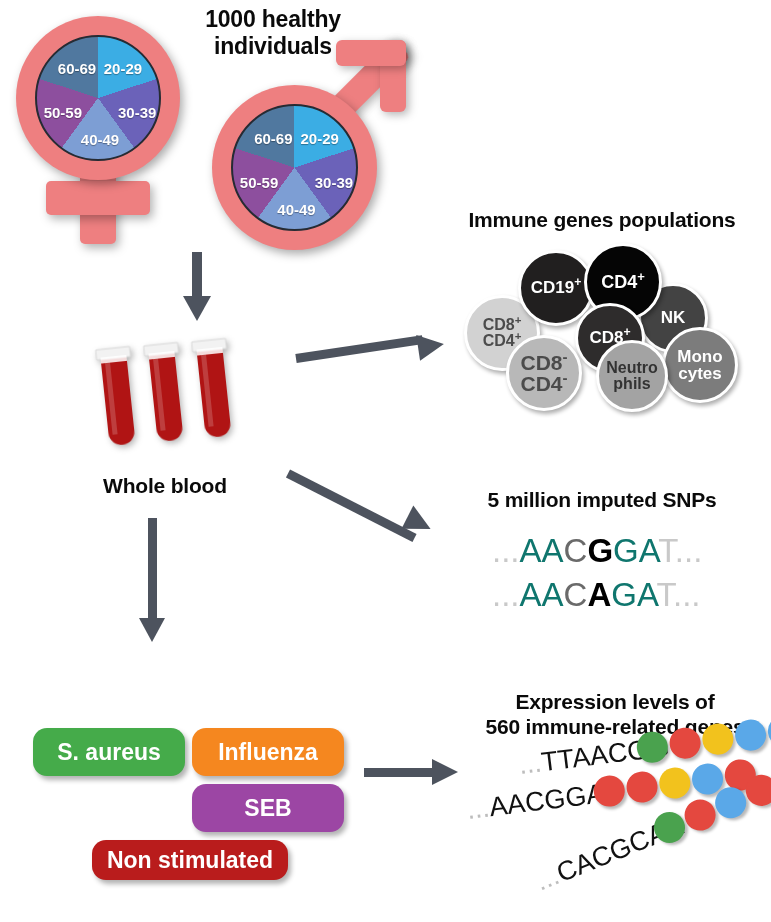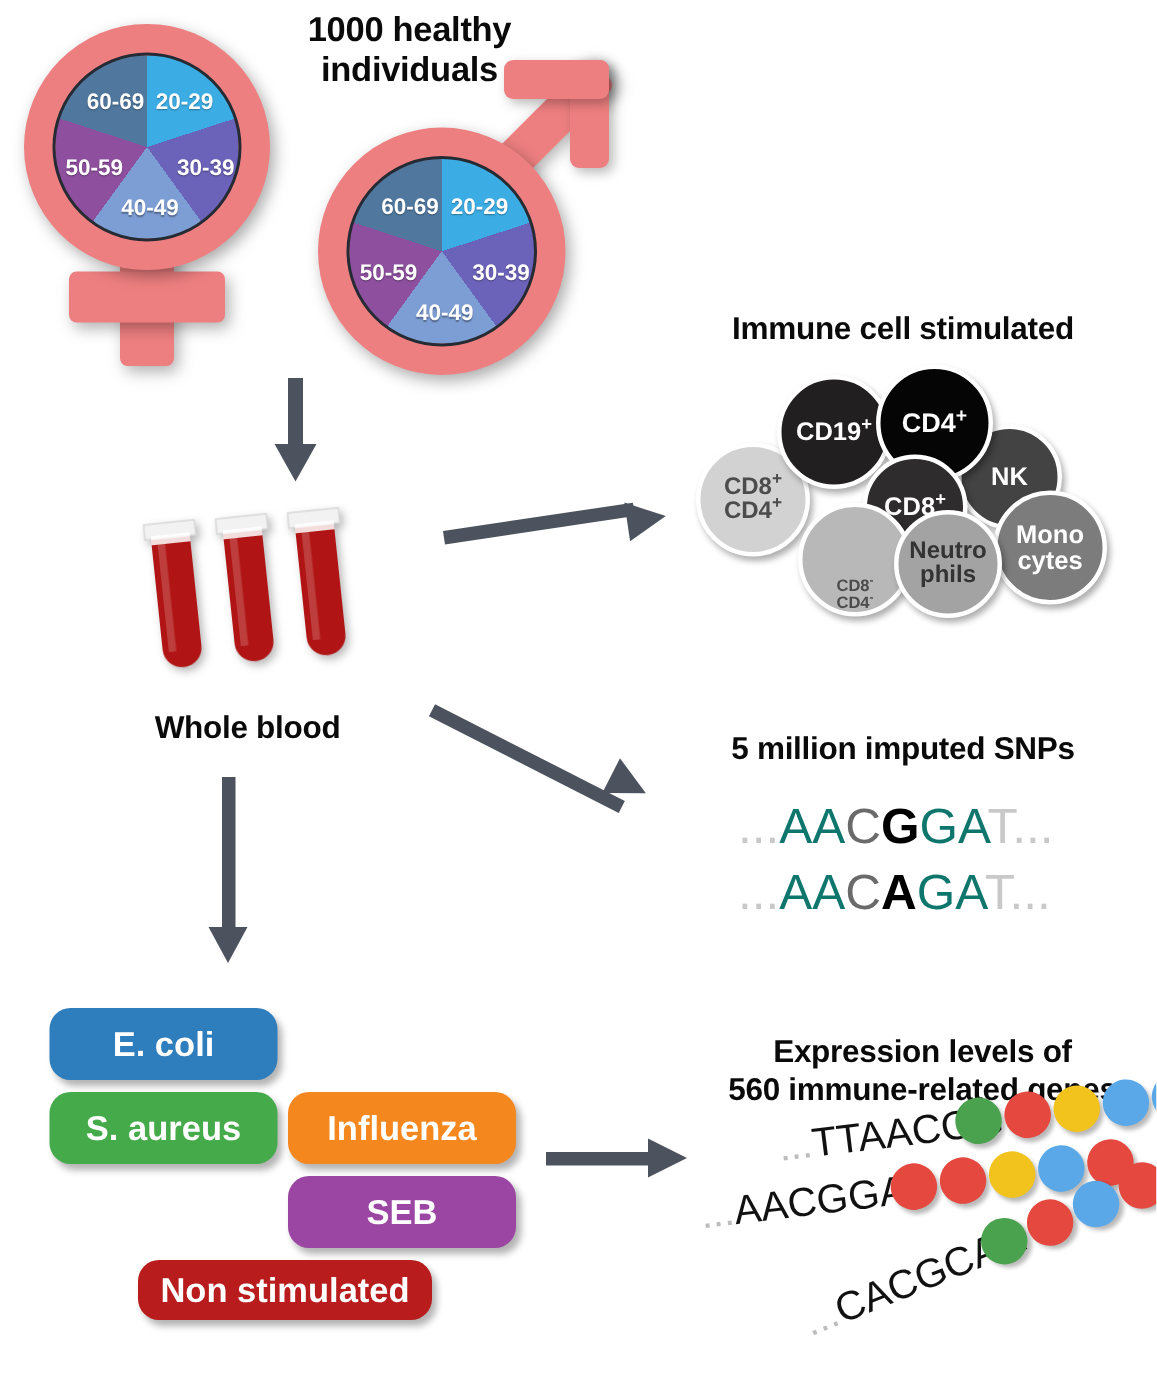--- a/index.html
+++ b/index.html
@@ -216,21 +216,21 @@
   <div class="abs" style="left:288px;top:455px;width:170px;height:95px;">
     <div class="arrow-line" style="left:0px;top:14px;width:142px;height:9px;transform:rotate(27deg);transform-origin:left center;"></div>
     <div class="arrow-head" style="left:118px;top:55px;border-top:13px solid transparent;border-bottom:13px solid transparent;border-left:26px solid #4d535e;transform:rotate(27deg);"></div>
   </div>
 
   <div class="abs" style="left:138px;top:518px;width:30px;height:130px;">
     <div class="arrow-line" style="left:10px;top:0;width:9px;height:104px;"></div>
     <div class="arrow-head" style="left:1px;top:100px;border-left:13px solid transparent;border-right:13px solid transparent;border-top:24px solid #4d535e;"></div>
   </div>
 
-  <div class="abs heading" style="left:452px;top:208px;width:300px;font-size:21px;">Immune cell stimulated</div>
+  <div class="abs heading" style="left:452px;top:208px;width:300px;font-size:21px;">Immune genes populations</div>
 
   <div class="abs" style="left:462px;top:240px;width:300px;height:180px;">
 
     <div class="cell" style="left:2px;top:55px;width:76px;height:76px;background:#d2d2d2;color:#4c4c4c;font-size:16px;">
       <span>CD8<sup>+</sup><br>CD4<sup>+</sup></span>
     </div>
     <div class="cell" style="left:176px;top:43px;width:70px;height:70px;background:#434343;color:#ffffff;font-size:17px;">
       <span>NK</span>
     </div>
     <div class="cell" style="left:56px;top:10px;width:76px;height:76px;background:#211f1f;color:#ffffff;font-size:17px;">
@@ -238,42 +238,39 @@
     </div>
     <div class="cell" style="left:122px;top:3px;width:78px;height:78px;background:#050505;color:#ffffff;font-size:18px;">
       <span>CD4<sup>+</sup></span>
     </div>
     <div class="cell" style="left:113px;top:63px;width:70px;height:70px;background:#2e2c2c;color:#ffffff;font-size:17px;">
       <span>CD8<sup>+</sup></span>
     </div>
     <div class="cell" style="left:200px;top:87px;width:76px;height:76px;background:#7c7c7c;color:#ffffff;font-size:17px;">
       <span>Mono<br>cytes</span>
     </div>
-    <div class="cell" style="left:70px;top:95px;width:76px;height:76px;background:#b8b8b8;color:#4b4b4b;font-size:11px;align-items:flex-end;">
+    <div class="cell" style="left:44px;top:95px;width:76px;height:76px;background:#b8b8b8;color:#4b4b4b;font-size:21px;">
       <span>CD8<sup>-</sup><br>CD4<sup>-</sup></span>
     </div>
     <div class="cell" style="left:134px;top:100px;width:72px;height:72px;background:#a3a3a3;color:#333333;font-size:16px;">
       <span>Neutro<br>phils</span>
     </div>
   </div>
 
   <div class="abs heading" style="left:452px;top:488px;width:300px;font-size:21px;">5 million imputed SNPs</div>
 
   <div class="snp-row" style="left:492px;top:532px;">
     <span class="faint">...</span><span class="mid">AA</span><span class="dark">C</span><span class="hit">G</span><span class="mid">G</span><span class="mid">A</span><span class="faint">T</span><span class="faint">...</span>
   </div>
 
   <div class="snp-row" style="left:492px;top:576px;">
     <span class="faint">...</span><span class="mid">AA</span><span class="dark">C</span><span class="hit">A</span><span class="mid">G</span><span class="mid">A</span><span class="faint">T</span><span class="faint">...</span>
   </div>
 
   <div class="abs" style="left:30px;top:672px;width:320px;height:226px;">
-    <div class="pill" style="left:3px;top:0px;width:152px;height:48px;background:#2e7dbc;font-size:23px;">
-      <span>E. coli</span>
-    </div>
     <div class="pill" style="left:3px;top:56px;width:152px;height:48px;background:#45ab4a;font-size:23px;">
       <span>S. aureus</span>
     </div>
     <div class="pill" style="left:162px;top:56px;width:152px;height:48px;background:#f5871f;font-size:23px;">
       <span>Influenza</span>
     </div>
     <div class="pill" style="left:162px;top:112px;width:152px;height:48px;background:#9c46a4;font-size:23px;">
       <span>SEB</span>
     </div>
     <div class="pill" style="left:62px;top:168px;width:196px;height:40px;background:#b91c1c;font-size:23px;">

